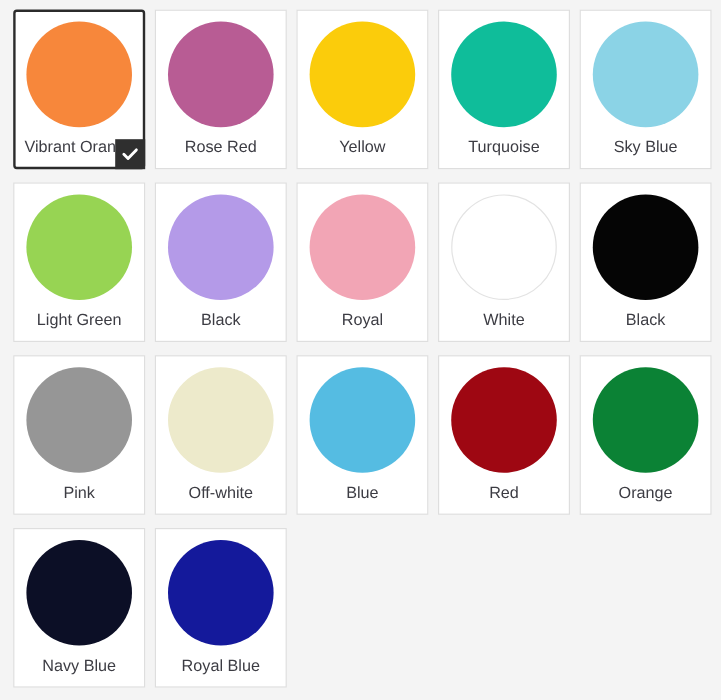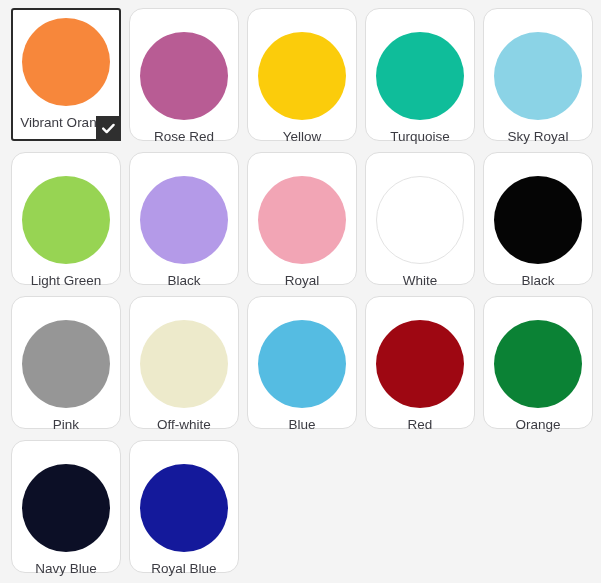--- a/index.html
+++ b/index.html
@@ -22,27 +22,27 @@
     column-gap: 8px;
     row-gap: 11px;
     padding: 8px 0 0 11px;
     box-sizing: border-box;
   }
 
   .swatch-card {
     position: relative;
     background: #ffffff;
     border: 1px solid #dedede;
-    border-radius: 14px;
+    border-radius: 0;
     box-sizing: border-box;
     display: flex;
     flex-direction: column;
     align-items: center;
     justify-content: flex-start;
-    padding-top: 23px;
+    padding-top: 9px;
     cursor: pointer;
   }
 
   .swatch-card.selected {
     border: 2px solid #2b2b2b;
     border-radius: 3px;
     padding-top: 8px;
   }
 
   .swatch-circle {
@@ -103,21 +103,21 @@
     <div class="swatch-card">
       <div class="swatch-circle" style="background: rgb(251, 204, 11);"></div>
       <div class="swatch-label">Yellow</div>
     </div>
     <div class="swatch-card">
       <div class="swatch-circle" style="background: rgb(15, 189, 154);"></div>
       <div class="swatch-label">Turquoise</div>
     </div>
     <div class="swatch-card">
       <div class="swatch-circle" style="background: rgb(139, 211, 230);"></div>
-      <div class="swatch-label">Sky Royal</div>
+      <div class="swatch-label">Sky Blue</div>
     </div>
     <div class="swatch-card">
       <div class="swatch-circle" style="background: rgb(151, 212, 83);"></div>
       <div class="swatch-label">Light Green</div>
     </div>
     <div class="swatch-card">
       <div class="swatch-circle" style="background: rgb(180, 154, 232);"></div>
       <div class="swatch-label">Black</div>
     </div>
     <div class="swatch-card">

